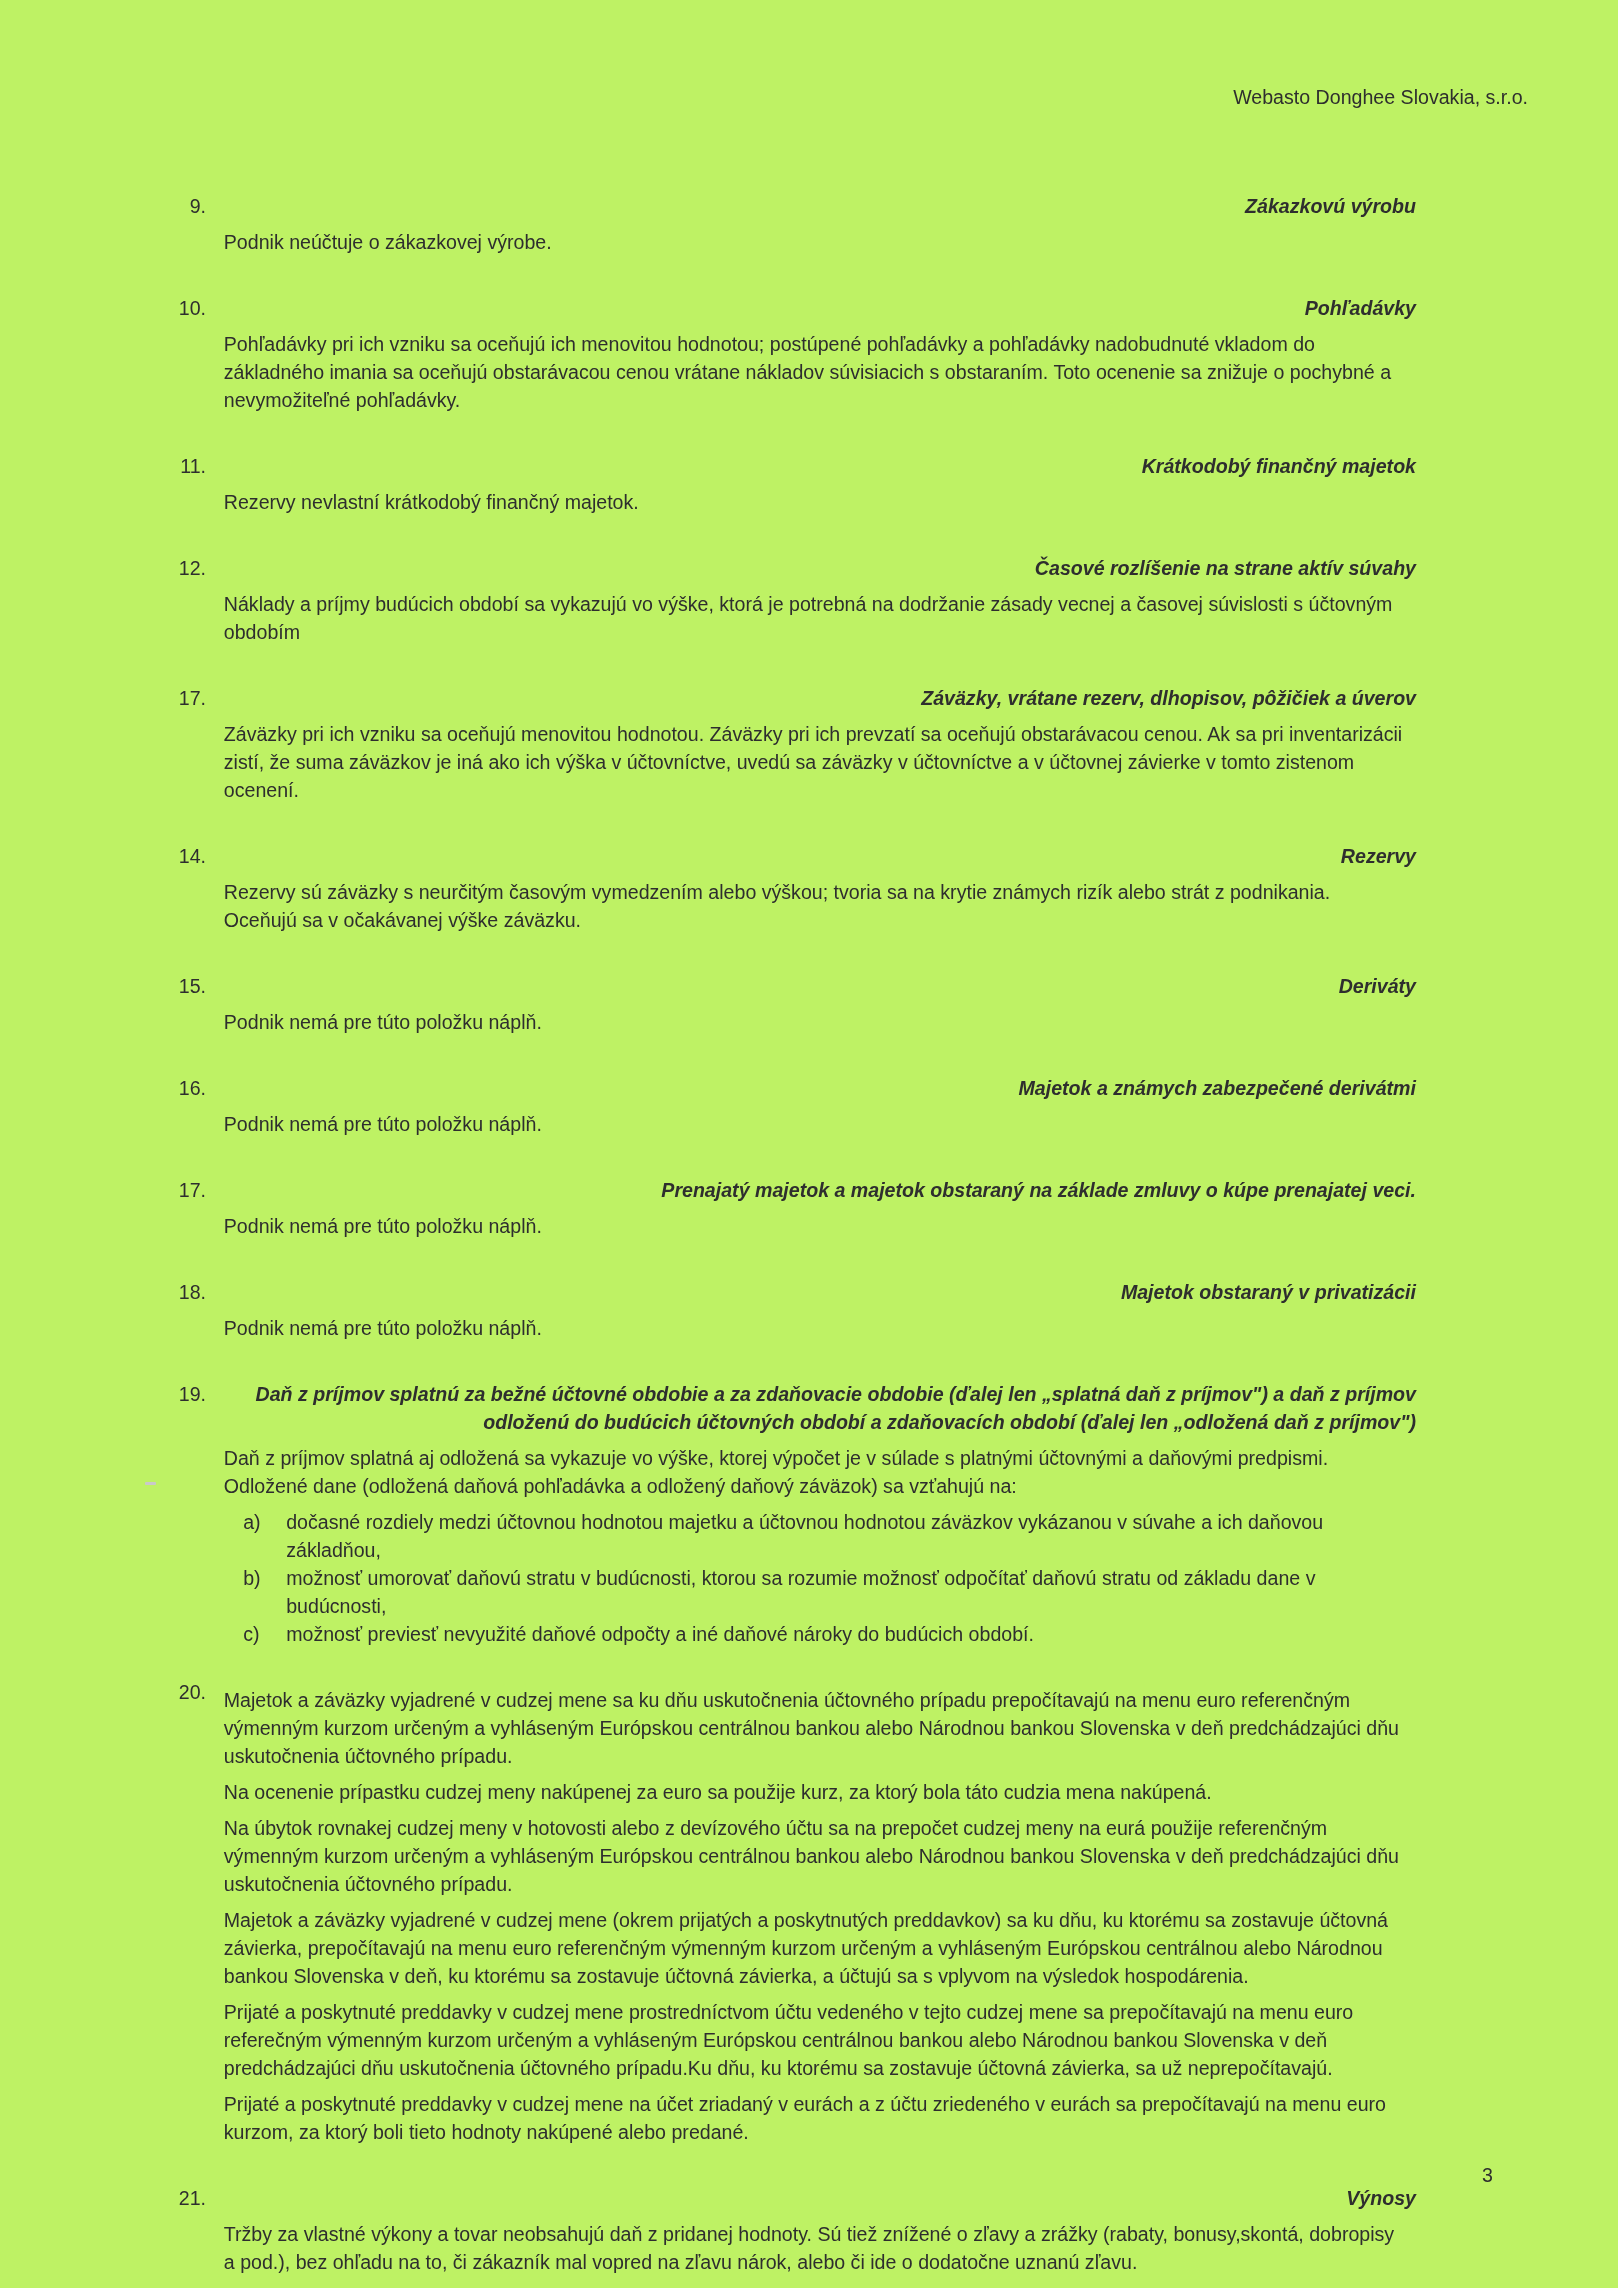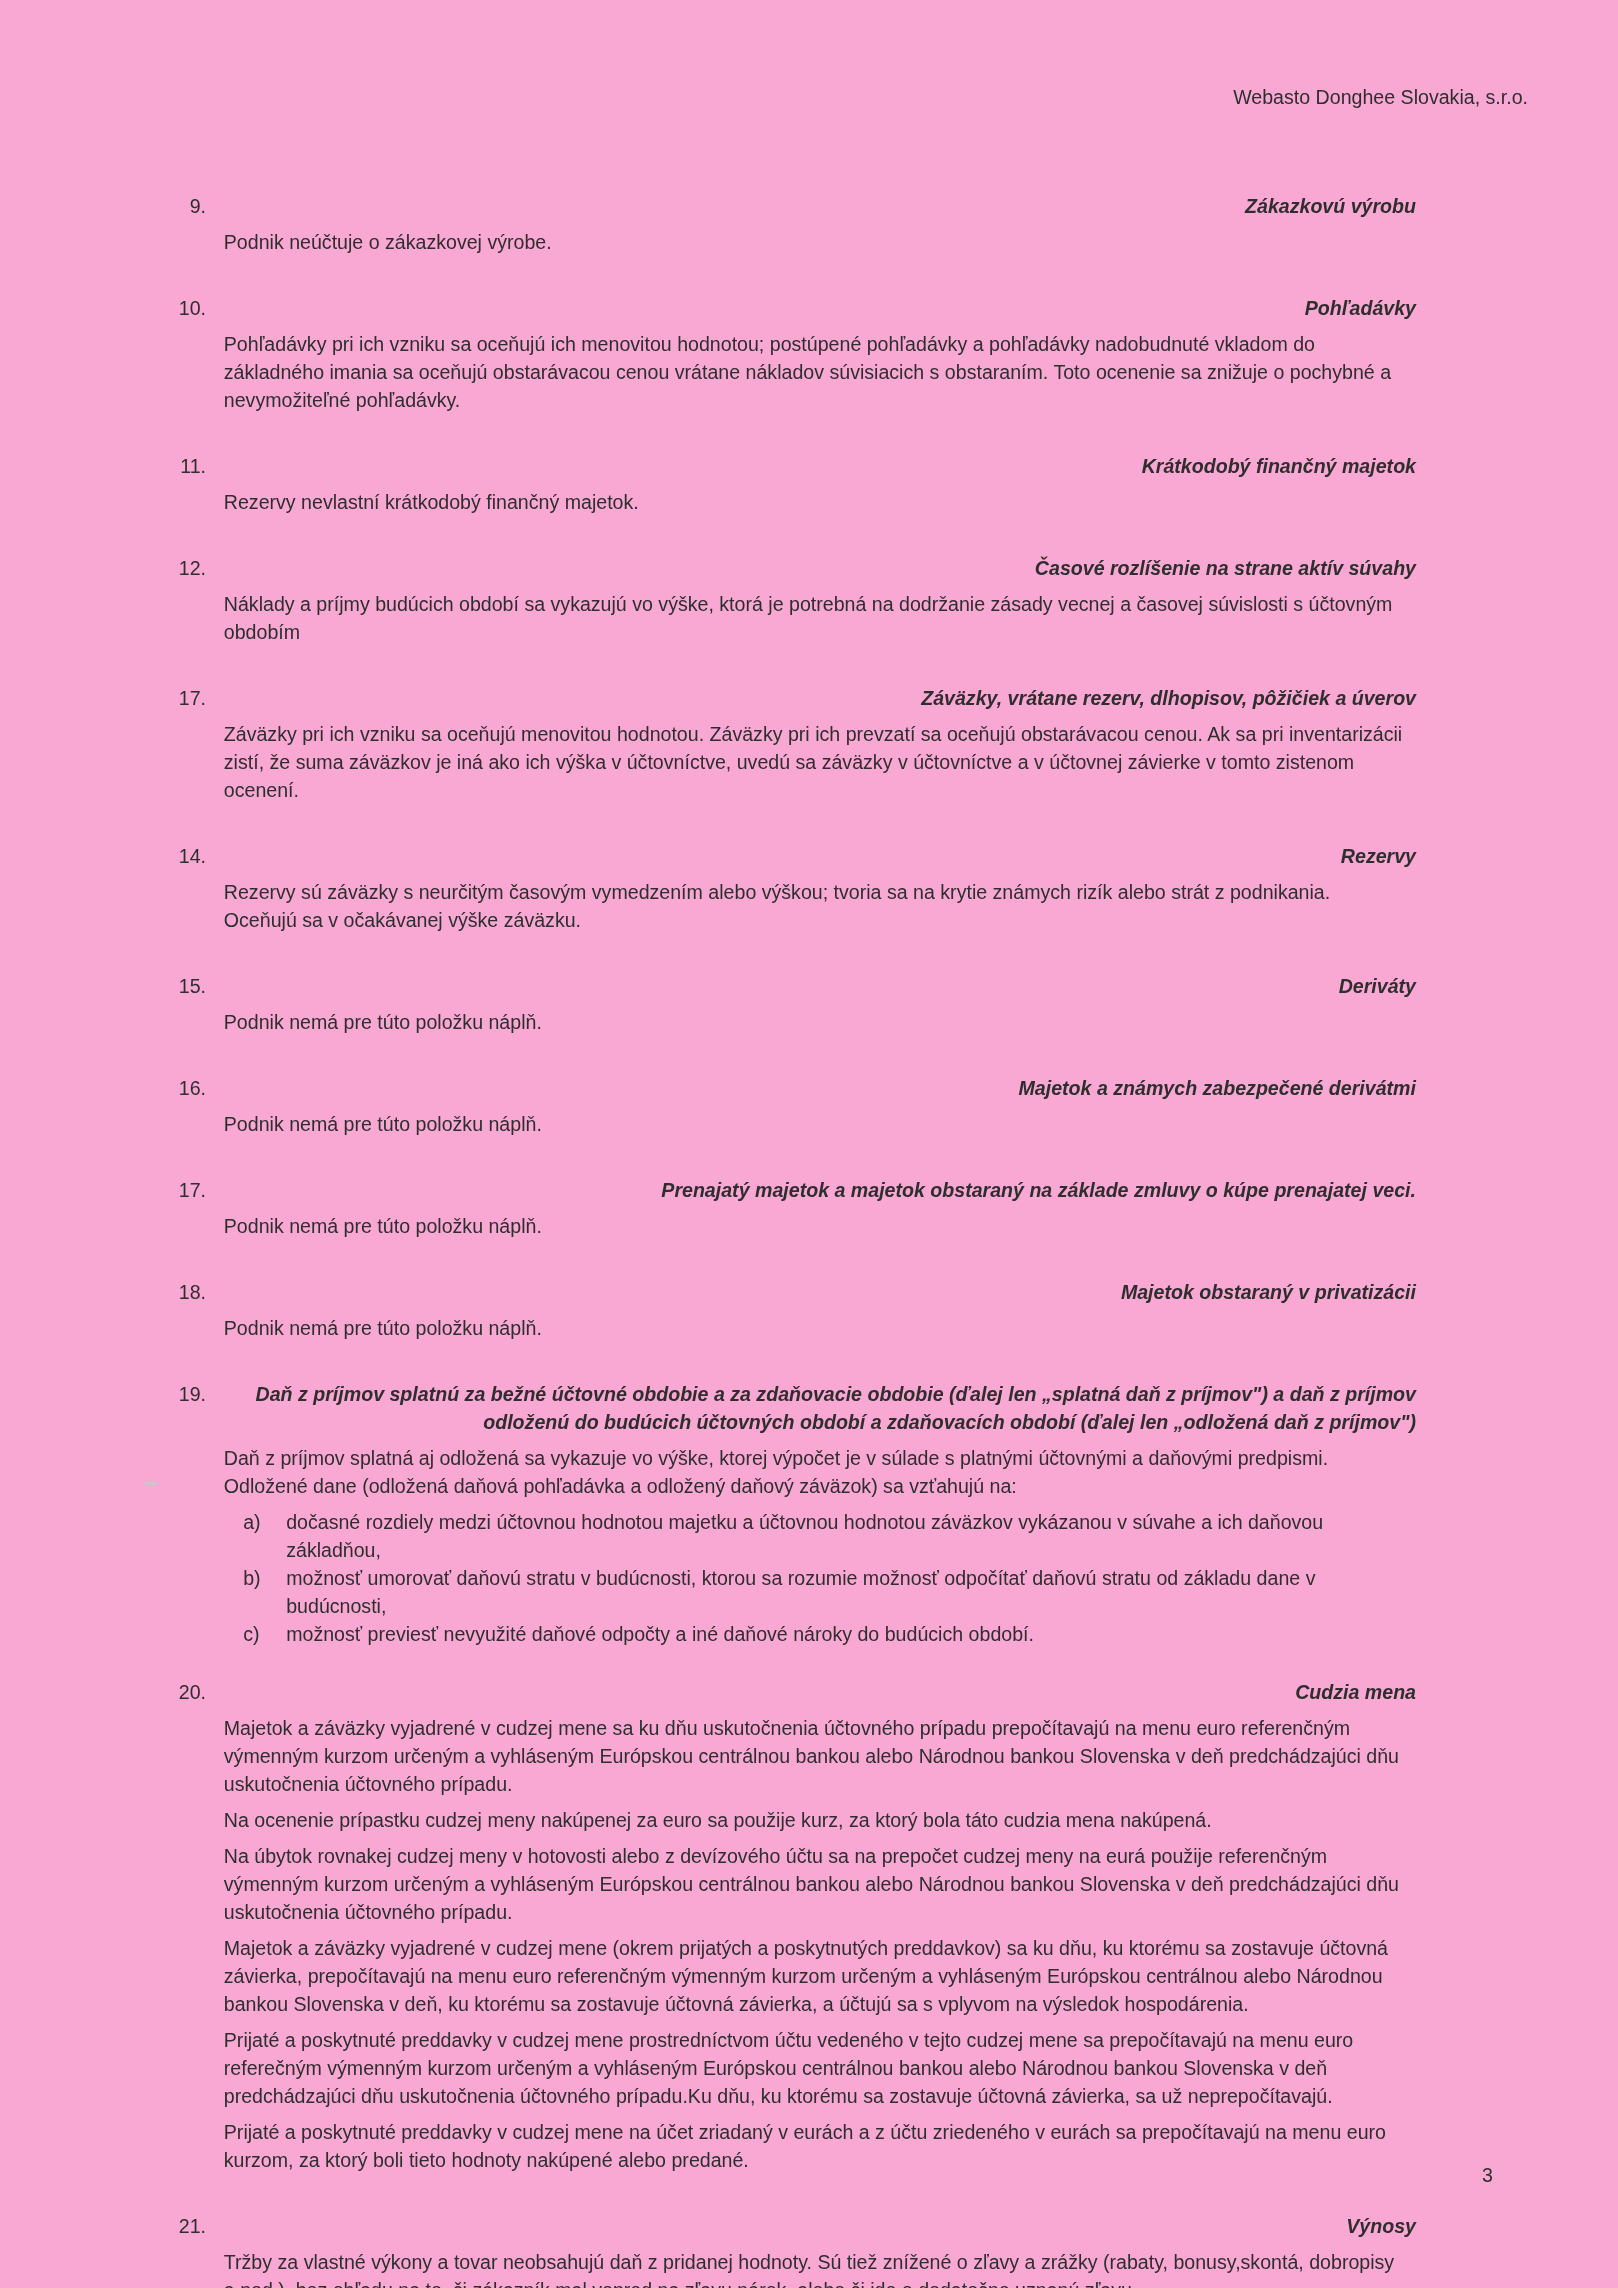--- a/index.html
+++ b/index.html
@@ -4,21 +4,21 @@
 <style>
   html, body {
     margin: 0;
     padding: 0;
     background: #ffffff;
   }
   .page {
     position: relative;
     width: 1618px;
     height: 2289px;
-    background: #f9a8d4;
+    background: #bef264;
     font-family: "Liberation Sans", sans-serif;
     color: #2e2e2e;
     overflow: hidden;
   }
   .company-header {
     position: absolute;
     top: 86px;
     right: 90px;
     font-size: 19.6px;
     line-height: 23.5px;
@@ -177,21 +177,20 @@
           </div>
           <div class="subrow">
             <div class="marker">c)</div>
             <div class="subtext">možnosť previesť nevyužité daňové odpočty a iné daňové nároky do budúcich období.</div>
           </div>
         </div>
       </div>
       <div class="item">
         <div class="num">20.</div>
         <div class="body">
-          <div class="title">Cudzia mena</div>
           <div class="para">Majetok a záväzky vyjadrené v cudzej mene sa ku dňu uskutočnenia účtovného prípadu prepočítavajú na menu euro referenčným výmenným kurzom určeným a vyhláseným Európskou centrálnou bankou alebo Národnou bankou Slovenska v deň predchádzajúci dňu uskutočnenia účtovného prípadu.</div>
           <div class="para">Na ocenenie prípastku cudzej meny nakúpenej za euro sa použije kurz, za ktorý bola táto cudzia mena nakúpená.</div>
           <div class="para">Na úbytok rovnakej cudzej meny v hotovosti alebo z devízového účtu sa na prepočet cudzej meny na eurá použije referenčným výmenným kurzom určeným a vyhláseným Európskou centrálnou bankou alebo Národnou bankou Slovenska v deň predchádzajúci dňu uskutočnenia účtovného prípadu.</div>
           <div class="para">Majetok a záväzky vyjadrené v cudzej mene (okrem prijatých a poskytnutých preddavkov) sa ku dňu, ku ktorému sa zostavuje účtovná závierka, prepočítavajú na menu euro referenčným výmenným kurzom určeným a vyhláseným Európskou centrálnou alebo Národnou bankou Slovenska v deň, ku ktorému sa zostavuje účtovná závierka, a účtujú sa s vplyvom na výsledok hospodárenia.</div>
           <div class="para">Prijaté a poskytnuté preddavky v cudzej mene prostredníctvom účtu vedeného v tejto cudzej mene sa prepočítavajú na menu euro referečným výmenným kurzom určeným a vyhláseným Európskou centrálnou bankou alebo Národnou bankou Slovenska v deň predchádzajúci dňu uskutočnenia účtovného prípadu.Ku dňu, ku ktorému sa zostavuje účtovná závierka, sa už neprepočítavajú.</div>
           <div class="para">Prijaté a poskytnuté preddavky v cudzej mene na účet zriadaný v eurách a z účtu zriedeného v eurách sa prepočítavajú na menu euro kurzom, za ktorý boli tieto hodnoty nakúpené alebo predané.</div>
         </div>
       </div>
       <div class="item">
         <div class="num">21.</div>

